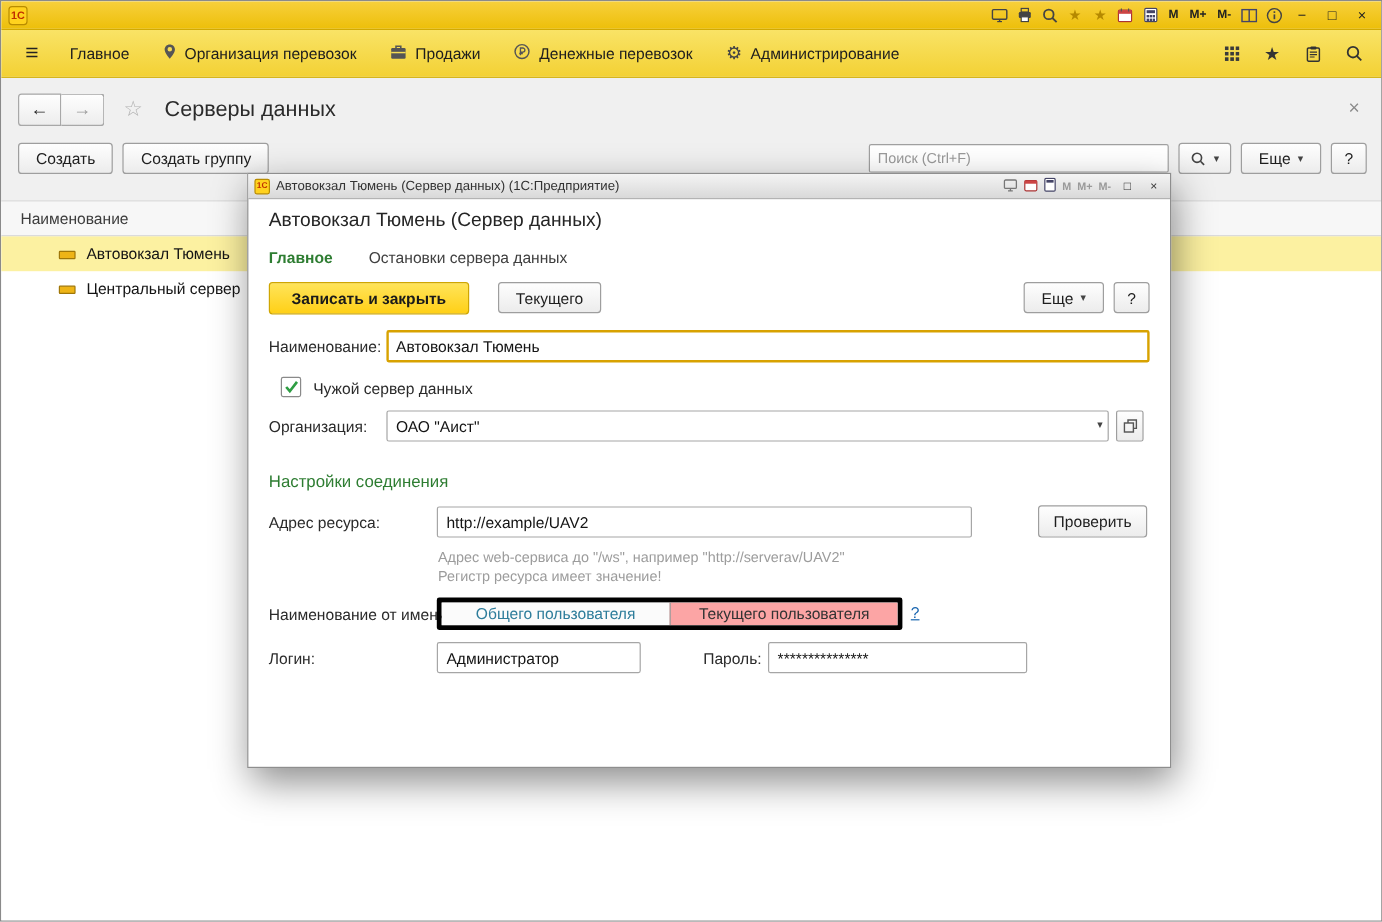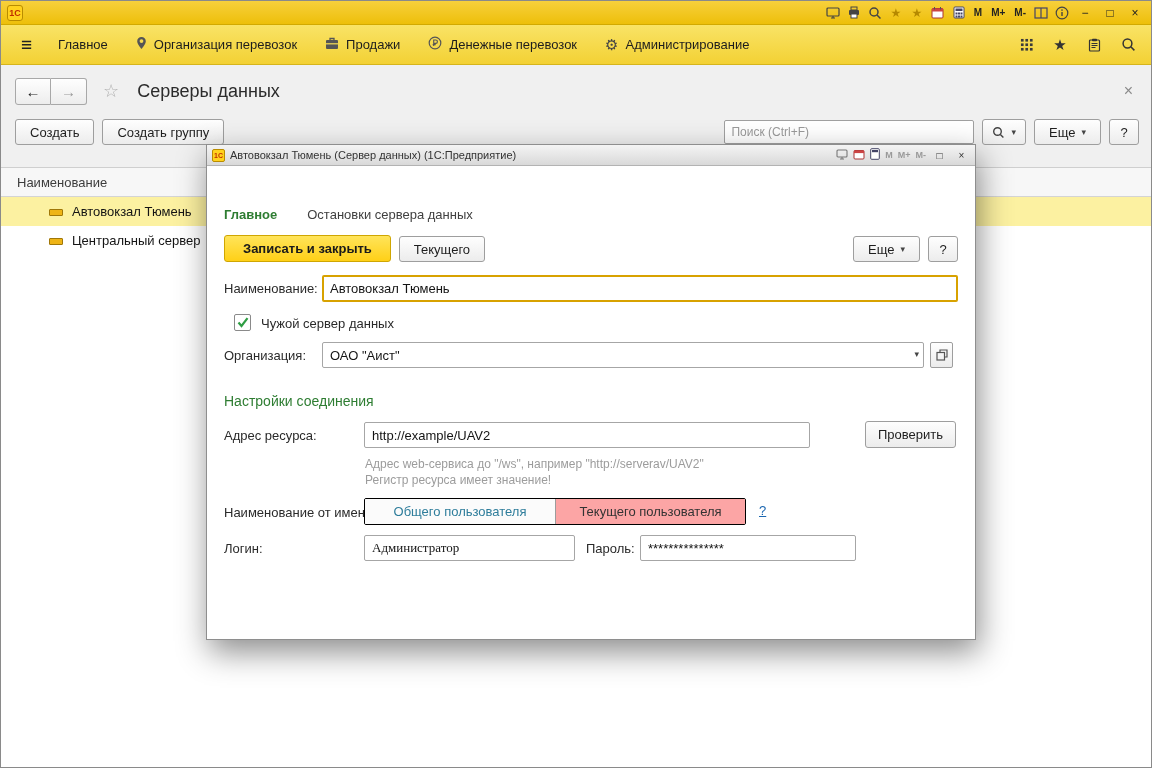--- a/index.html
+++ b/index.html
@@ -79,42 +79,42 @@
     font-weight:bold;font-size:7px;color:#c03000}
   .dlg-title{font-size:11px;color:#333;white-space:nowrap;overflow:hidden}
   .dlg-tb-icons{margin-left:auto;display:flex;align-items:center;gap:5px}
   .dlg-mem{font-size:9px;font-weight:bold;color:#9a9a9a}
   .dlg-winbtn{width:17px;height:15px;display:flex;align-items:center;justify-content:center;
     font-size:10px;color:#333}
   .dlg-heading{position:absolute;left:17px;top:30px;font-size:16px;color:#252525}
   .dlg-nav{position:absolute;left:17px;top:62px;display:flex;gap:30px;font-size:13px}
   .dlg-nav .active{color:#2e7d32;font-weight:bold}
   .dlg-nav .link{color:#404040}
-  .cmdbar{position:absolute;left:17px;top:90px;right:17px;height:27px;display:flex;align-items:flex-end;gap:8px}
+  .cmdbar{position:absolute;left:17px;top:90px;right:17px;height:27px;display:flex;align-items:flex-start;gap:24px}
   .btn-primary{height:27px;padding:0 18px;background:linear-gradient(#ffe45a,#ffd017);
     border:1px solid #cfa602;border-radius:3px;font-weight:bold;font-size:13px;color:#1a1a1a;
     display:inline-flex;align-items:center;font-family:inherit}
   .cmd-right{margin-left:auto;display:flex;gap:8px}
   .frm-label{position:absolute;font-size:13px;color:#2a2a2a;white-space:nowrap}
   .input{position:absolute;border:1px solid #a6a6a6;border-radius:2px;height:26px;
     padding:0 7px;font-size:13px;font-family:inherit;color:#141414;background:#fff}
   .name-input{left:115px;top:130px;width:636px;height:27px;border:2px solid #d8a200;padding:0 6px}
   .checkbox{position:absolute;left:27px;top:169px;width:17px;height:17px;background:#fff;
     border:1px solid #8a8a8a;border-radius:2px;display:flex;align-items:center;justify-content:center}
   .combo{position:absolute;left:115px;top:197px;width:602px;height:26px}
   .combo-input{left:0;top:0;width:100%;height:26px;padding-right:22px}
   .combo-caret{position:absolute;right:5px;top:7px;font-size:9px;color:#444}
   .sq-btn{position:absolute;left:723px;top:197px;width:23px;height:26px;
     background:linear-gradient(#fefefe,#ececec);border:1px solid #9e9e9e;border-radius:2px;
     display:flex;align-items:center;justify-content:center}
   .section-title{position:absolute;left:17px;top:248px;font-size:14px;color:#2e7d32}
   .check-btn{position:absolute;left:658px;top:276px;width:91px;height:27px;justify-content:center}
   .hint{position:absolute;left:158px;font-size:12px;color:#9c9c9c}
   .tumbler{position:absolute;left:157px;top:353px;height:27px;display:flex;
-    border:1px solid #000000;border-radius:2px;overflow:hidden}
+    border:4px solid #000000;border-radius:2px;overflow:hidden}
   .tmb{width:190px;display:flex;align-items:center;justify-content:center;font-size:13px;
     background:#fca5a5;color:#333}
   .tmb+.tmb{border-left:1px solid #9c9c9c}
   .tmb.selected{background:#fbfbfb;color:#2e7d9b}
   .auth-help{position:absolute;left:552px;top:358px;color:#1a66b0;text-decoration:underline;font-size:13px;cursor:pointer}
 </style>
 </head>
 <body>
 
 <div class="titlebar">
@@ -303,20 +303,21 @@
             <rect x="2" y="2" width="6" height="2.2" fill="#446"></rect>
           </svg></span>
       <span class="dlg-mem">M</span>
       <span class="dlg-mem">M+</span>
       <span class="dlg-mem">M-</span>
       <span class="dlg-winbtn">□</span>
       <span class="dlg-winbtn">×</span>
     </div>
   </div>
 
+  <div class="dlg-heading">Автовокзал Тюмень (Сервер данных)</div>
 
   <div class="dlg-nav">
     <span class="active">Главное</span>
     <span class="link">Остановки сервера данных</span>
   </div>
 
   <div class="cmdbar">
     <button class="btn-primary">Записать и закрыть</button>
     <button class="btn">
       <span>Текущего</span>
@@ -366,16 +367,16 @@
   <div class="hint" style="top:328px">Регистр ресурса имеет значение!</div>
 
   <span class="frm-label" style="left:17px;top:360px">Наименование от имени:</span>
   <div class="tumbler">
     <span class="tmb selected">Общего пользователя</span>
     <span class="tmb">Текущего пользователя</span>
   </div>
   <span class="auth-help">?</span>
 
   <span class="frm-label" style="left:17px;top:396px">Логин:</span>
-  <input class="input" style="left: 157px; top: 390px; width: 211px; font-family: Liberation Serif, serif;" value="Администратор">
+  <input class="input" style="left: 157px; top: 390px; width: 170px;" value="Администратор">
   <span class="frm-label" style="left:379px;top:396px">Пароль:</span>
   <input class="input" style="left: 433px; top: 390px; width: 216px;" value="***************">
 </div>
 
 </body></html>

